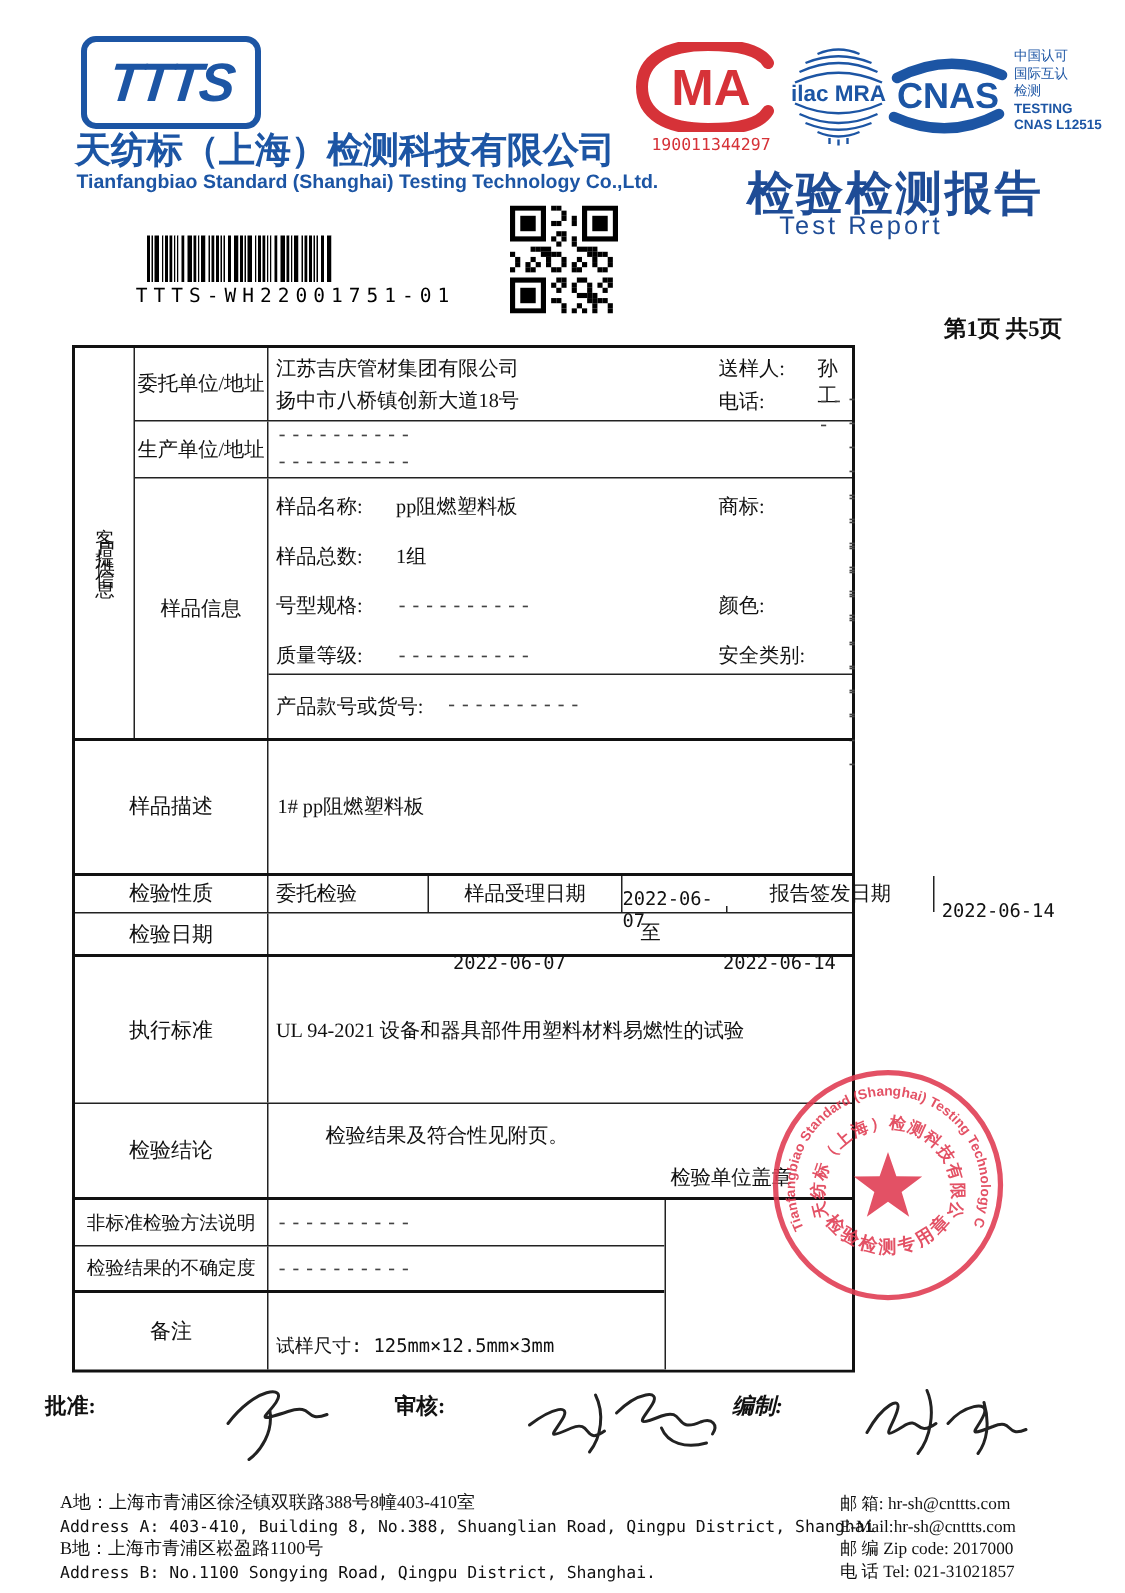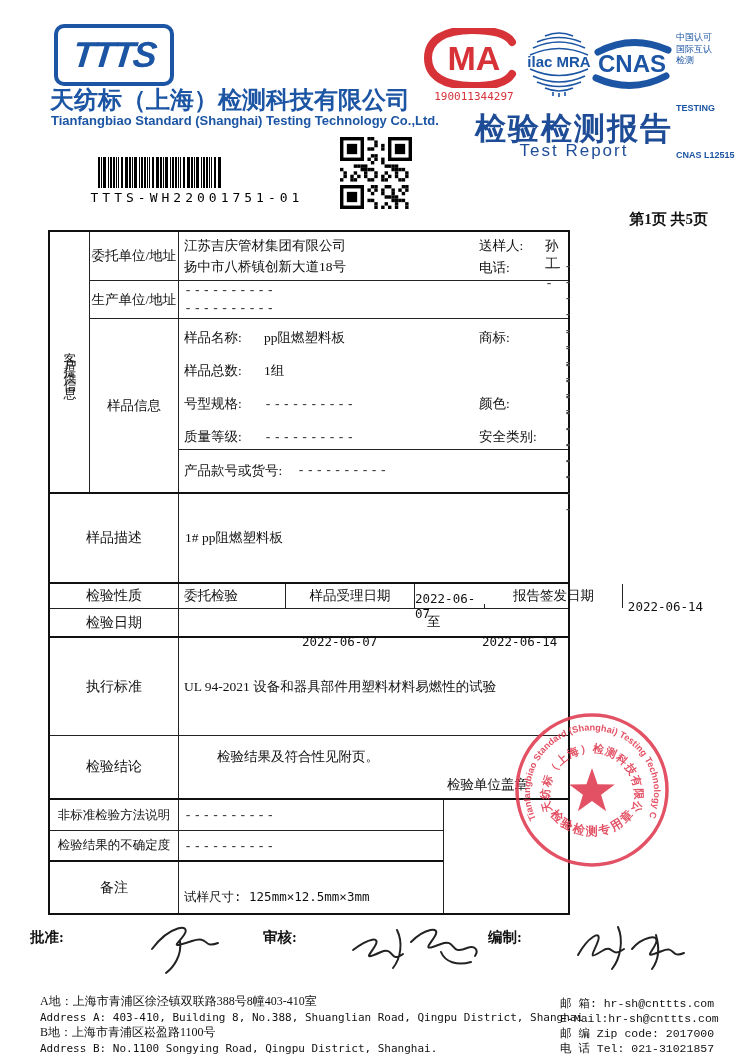--- a/index.html
+++ b/index.html
@@ -15,22 +15,22 @@
   .ttts-box span{font:italic 700 36px "Liberation Sans",sans-serif;color:var(--brand-blue);
                  letter-spacing:-2px;transform:skewX(-6deg);}
   .company-cn{left:50px;top:84px;width:372px;font-size:24px;font-weight:700;color:var(--brand-blue);
               letter-spacing:0px;white-space:nowrap;}
   .company-en{left:51px;top:113px;font-size:13px;font-weight:700;color:var(--brand-blue);white-space:nowrap;
               font-family:"Liberation Sans",sans-serif;}
   .cma-num{left:422px;top:90px;width:104px;text-align:center;font-size:11px;color:var(--cma-red);
            font-family:"DejaVu Sans Mono",monospace;letter-spacing:0px;}
   .accred{left:676px;top:32px;font-size:9px;line-height:11.5px;color:var(--brand-blue);
           font-family:"Liberation Sans",sans-serif;white-space:nowrap;}
-  .accred .b{font-weight:700;margin-top:36px;}
-  .title-cn{left:452px;top:108px;width:244px;text-align:center;font-size:31px;font-weight:700;
+  .accred .b{font-weight:700;}
+  .title-cn{left:452px;top:108px;width:244px;text-align:right;font-size:31px;font-weight:700;
             color:var(--title-blue);letter-spacing:2px;white-space:nowrap;}
   .title-en{left:452px;top:141px;width:244px;text-align:center;font-size:17px;color:var(--title-blue);
             letter-spacing:2px;font-family:"Liberation Sans",sans-serif;}
   .barcode{left:98px;top:157px;width:198px;height:31px;display:flex;align-items:stretch;}
   .barcode i{display:block;background:#000;}
   .barcode em{display:block;background:#fff;}
   .barcode-text{left:86px;top:190px;width:222px;text-align:center;font-size:13px;letter-spacing:4px;
                 font-family:"DejaVu Sans Mono",monospace;color:#000;white-space:nowrap;}
   .qr{left:340px;top:137px;width:72px;height:72px;}
   .page-ind{left:540px;top:210px;width:168px;text-align:right;font-size:15px;font-weight:700;}
@@ -59,21 +59,21 @@
   .small-lbl{font-size:12.5px;}
 
   
   .stamp{left:512px;top:707px;width:160px;height:166px;z-index:50;pointer-events:none;opacity:.88;}
 
   
   .sig-label{font-size:14.5px;font-weight:700;}
   .footer-l{left:40px;top:994px;font-size:12px;line-height:15.5px;white-space:nowrap;}
   .footer-l .en{font-family:"DejaVu Sans Mono",monospace;font-size:11px;}
   .footer-r{left:560px;top:996px;font-size:11.5px;line-height:15px;white-space:nowrap;
-            font-family:Liberation Mono, monospace;}
+            font-family:Liberation Serif, serif;}
 </style>
 </head>
 <body>
 
 <div class="page" style="--brand-blue: #1c55a4; --title-blue: #1e4c96; --cma-red: #d63238; --stamp-red: #e03a50;">
 
   <div class="abs ttts-box">
     <span>TTTS</span>
   </div>
   <div class="abs company-cn">天纺标（上海）检测科技有限公司</div>
@@ -450,21 +450,21 @@
     <path d="M12,34 C30,10 52,8 44,20 C38,29 28,34 52,26 C70,20 62,34 78,28 M40,26 C42,40 34,52 26,58" fill="none" stroke="#222" stroke-width="2" stroke-linecap="round"></path>
   </svg>
 
   <div class="abs sig-label" style="left:263px;top:928px;">审核:</div>
   <svg class="abs sig" style="left:345px;top:912px;" width="140" height="65" viewBox="0 0 140 65">
     <path d="M8,38 C24,26 36,24 30,34 C24,44 18,48 36,40 C50,34 44,52 58,42 M52,18 C58,30 56,46 48,56
              M66,30 C80,16 96,14 90,24 C84,34 76,40 96,32 C112,26 104,44 122,36 C130,33 134,38 130,44
              M96,40 C100,50 112,54 126,50" fill="none" stroke="#222" stroke-width="2" stroke-linecap="round"></path>
   </svg>
 
-  <div class="abs sig-label" style="left:488px;top:928px;">编制:</div>
+  <div class="abs sig-label" style="left:488px;top:928px;font-style:italic;">编制:</div>
   <svg class="abs sig" style="left:568px;top:915px;" width="125" height="60" viewBox="0 0 125 60">
     <path d="M10,40 C20,22 34,14 30,26 C26,38 18,46 34,36 C46,28 42,44 56,34 M50,12 C56,26 52,44 44,54
              M64,34 C74,22 92,18 88,28 C84,38 74,44 94,36 C108,30 102,44 116,38 M88,20 C92,34 90,46 84,54" fill="none" stroke="#222" stroke-width="2" stroke-linecap="round"></path>
   </svg>
 
   <div class="abs footer-l">
     <div>A地：上海市青浦区徐泾镇双联路388号8幢403-410室</div>
     <div class="en">Address A: 403-410, Building 8, No.388, Shuanglian Road, Qingpu District, Shanghai</div>
     <div>B地：上海市青浦区崧盈路1100号</div>
     <div class="en">Address B: No.1100 Songying Road, Qingpu District, Shanghai.</div>

